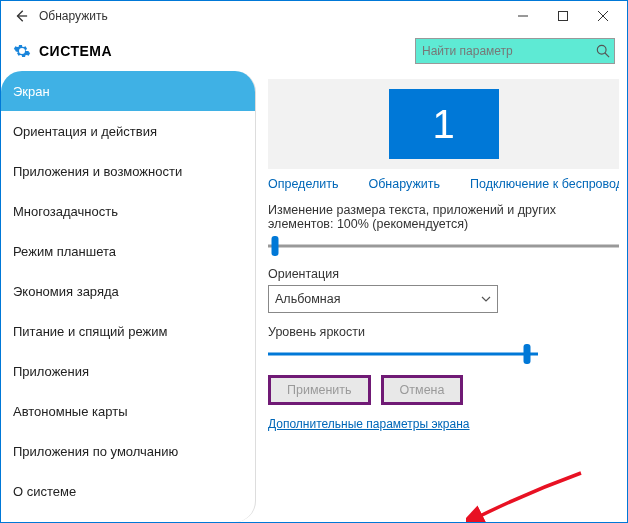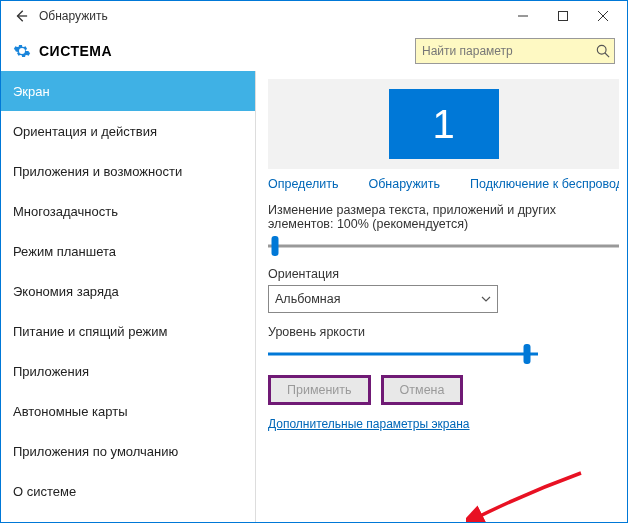--- a/index.html
+++ b/index.html
@@ -35,29 +35,30 @@
   }
   .header .gear { width:18px; height:18px; margin-right:8px; color:#0078d7; }
   .header .crumb { font-size: 14px; font-weight:600; letter-spacing:0.5px; }
   .header .search {
     margin-left:auto;
     width: 200px; height: 26px;
     border:1px solid #999;
     display:flex; align-items:center;
     padding: 0 4px 0 6px;
     font-size:12px; color:#777;
-    background:#fef9c3;
+    background:#5eead4;
   }
   .header .search .ph { flex:1; }
   .header .search .sicon { width:14px; height:14px; color:#555; }
   .body { display:flex; height: calc(100% - 70px); }
   .sidebar {
     width: 255px;
     border-right: 1px solid #ddd;
     overflow-y:auto;
+    border-radius:21px;
   }
   .sidebar .item {
     height: 40px;
     display:flex; align-items:center;
     padding: 0 12px;
     font-size: 13px;
     color:#222;
     border-bottom: 0;
   }
   .sidebar .item.active {

